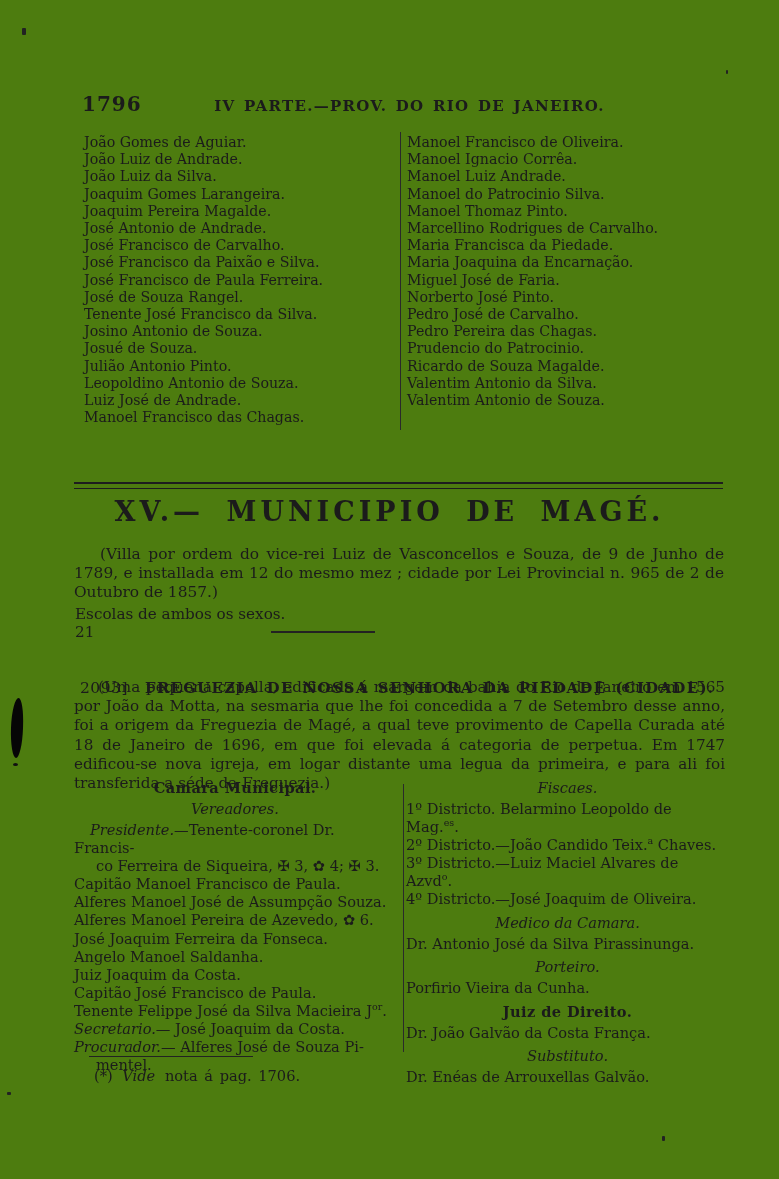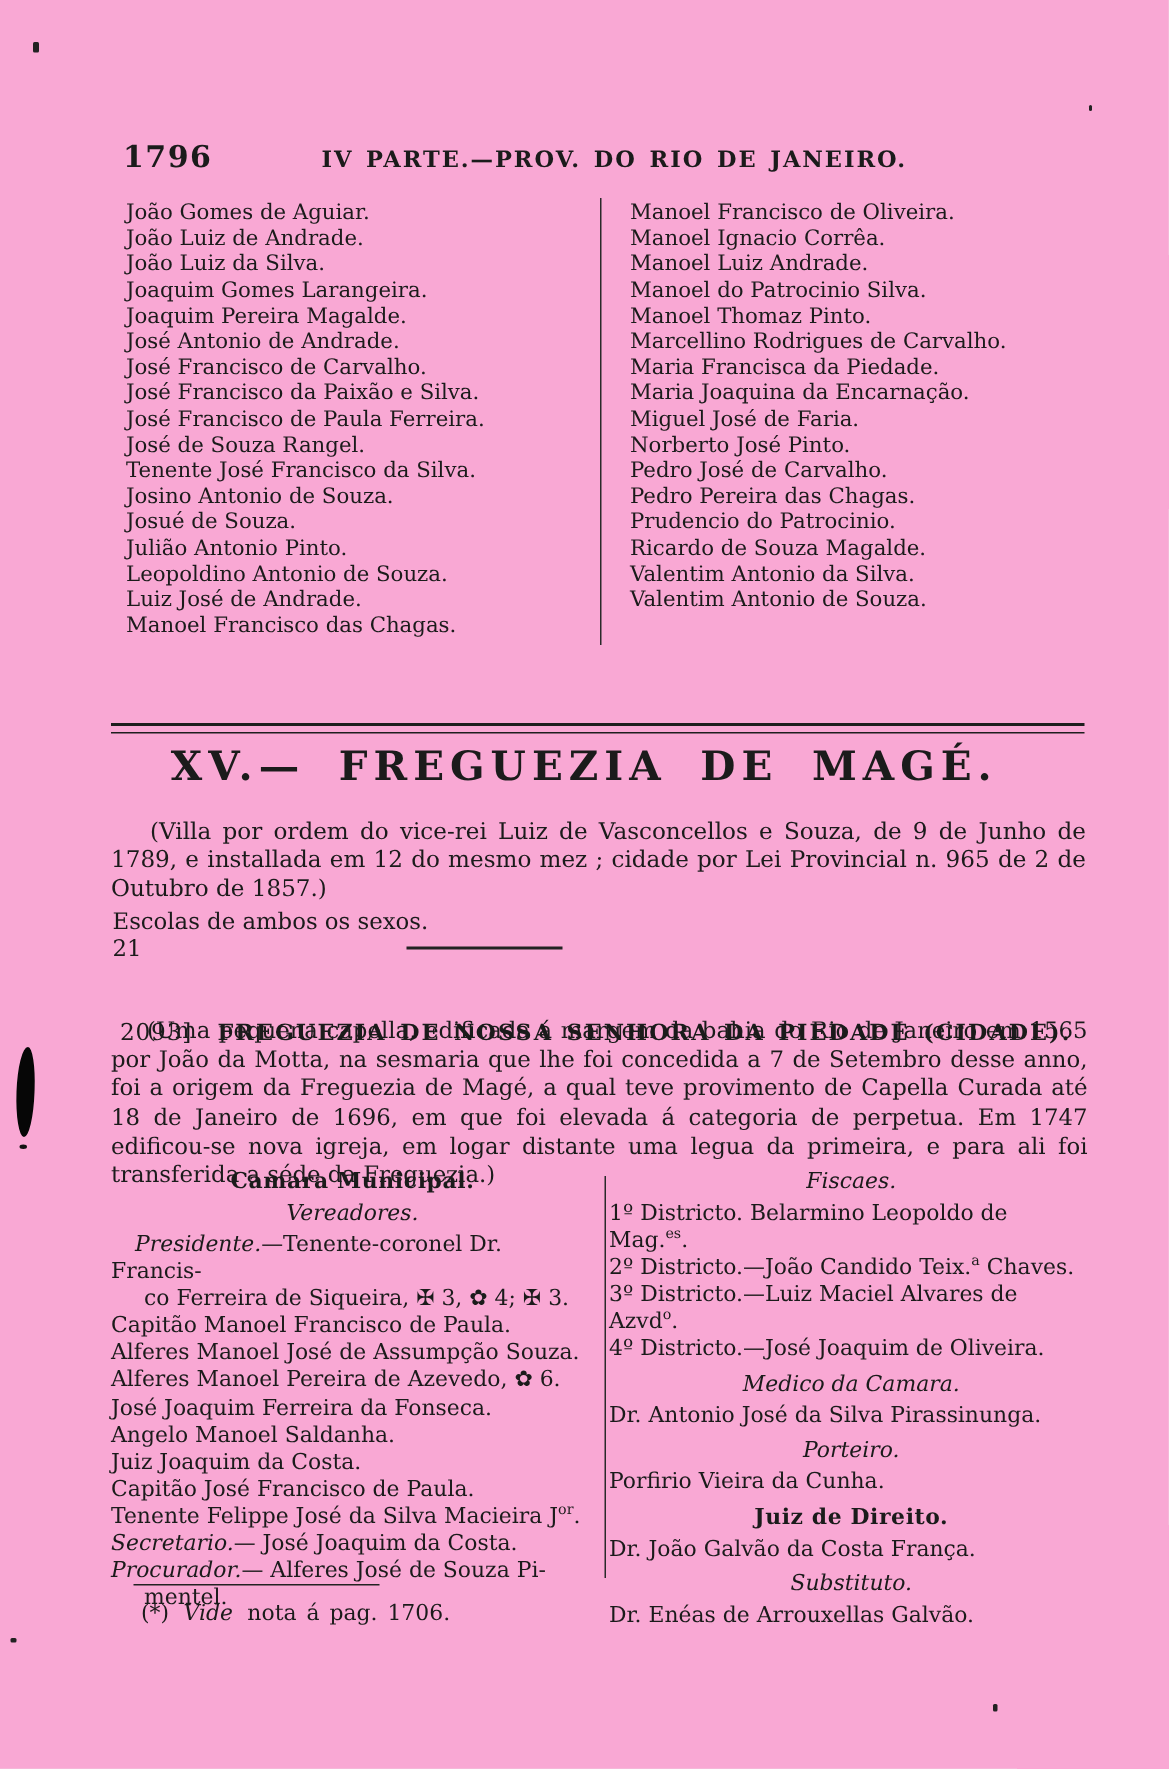--- a/index.html
+++ b/index.html
@@ -1,32 +1,32 @@
 <!DOCTYPE html>
 <html><head>
 <meta charset="utf-8">
 <style>
   html,body{margin:0;padding:0;}
   body{background:#e8e8e8;}
   .page{
     position:relative;
     width:779px;height:1179px;
     margin:0 auto;
-    background:#f9a8d4;
+    background:#4d7c0f;
     color:#1b1b1b;
     font-family:"DejaVu Serif","Liberation Serif",serif;
     overflow:hidden;
   }
   
   .page-number{position:absolute;left:82px;top:92px;font-size:20px;font-weight:bold;letter-spacing:1px;}
   .header-title{position:absolute;left:40px;right:0;top:97px;text-align:center;font-weight:bold;font-size:15px;letter-spacing:1.3px;word-spacing:2px;}
   
   .names{position:absolute;left:84px;top:134px;right:50px;display:flex;font-size:14.2px;}
   .names-left{width:316px;}
-  .names-right{flex:1;padding-left:20px;}
+  .names-right{flex:1;padding-left:7px;}
   .names .row{line-height:17.2px;white-space:nowrap;}
   .names-divider{position:absolute;left:400px;top:132px;height:298px;border-left:1.4px solid #2a2a2a;}
   
   .entry{position:absolute;display:flex;align-items:baseline;}
   .entry-2092{left:63px;top:441px;}
   .entry-2093{left:80px;top:643px;margin-top:36px;}
   .entry-number{font-size:15.5px;margin-right:17px;letter-spacing:0.5px;}
   .entry-title{font-weight:bold;font-size:14.8px;letter-spacing:0.6px;word-spacing:1.5px;}
   .entry-2093 .entry-title{letter-spacing:1.4px;word-spacing:2.5px;}
   .fn-marker{font-size:13px;margin-left:7px;font-weight:bold;}
@@ -123,21 +123,21 @@
         <div class="row">Prudencio do Patrocinio.</div>
         <div class="row">Ricardo de Souza Magalde.</div>
         <div class="row">Valentim Antonio da Silva.</div>
         <div class="row">Valentim Antonio de Souza.</div>
       </div>
   </div>
 
 
   <div class="double-rule"></div>
 
-  <div class="chapter-title">XV.— FREGUEZIA DE MAGÉ.</div>
+  <div class="chapter-title">XV.— MUNICIPIO DE MAGÉ.</div>
   <div class="chapter-note">(Villa por ordem do vice-rei Luiz de Vasconcellos e Souza, de 9 de Junho de 1789, e installada em 12 do mesmo mez ; cidade por Lei Provincial n. 965 de 2 de Outubro de 1857.)</div>
 
   <div class="schools-row">
     <span class="schools-label">Escolas de ambos os sexos.</span>
     <span class="dot-leader"></span>
     <span class="schools-count">21</span>
   </div>
 
   <div class="short-rule"></div>
 

